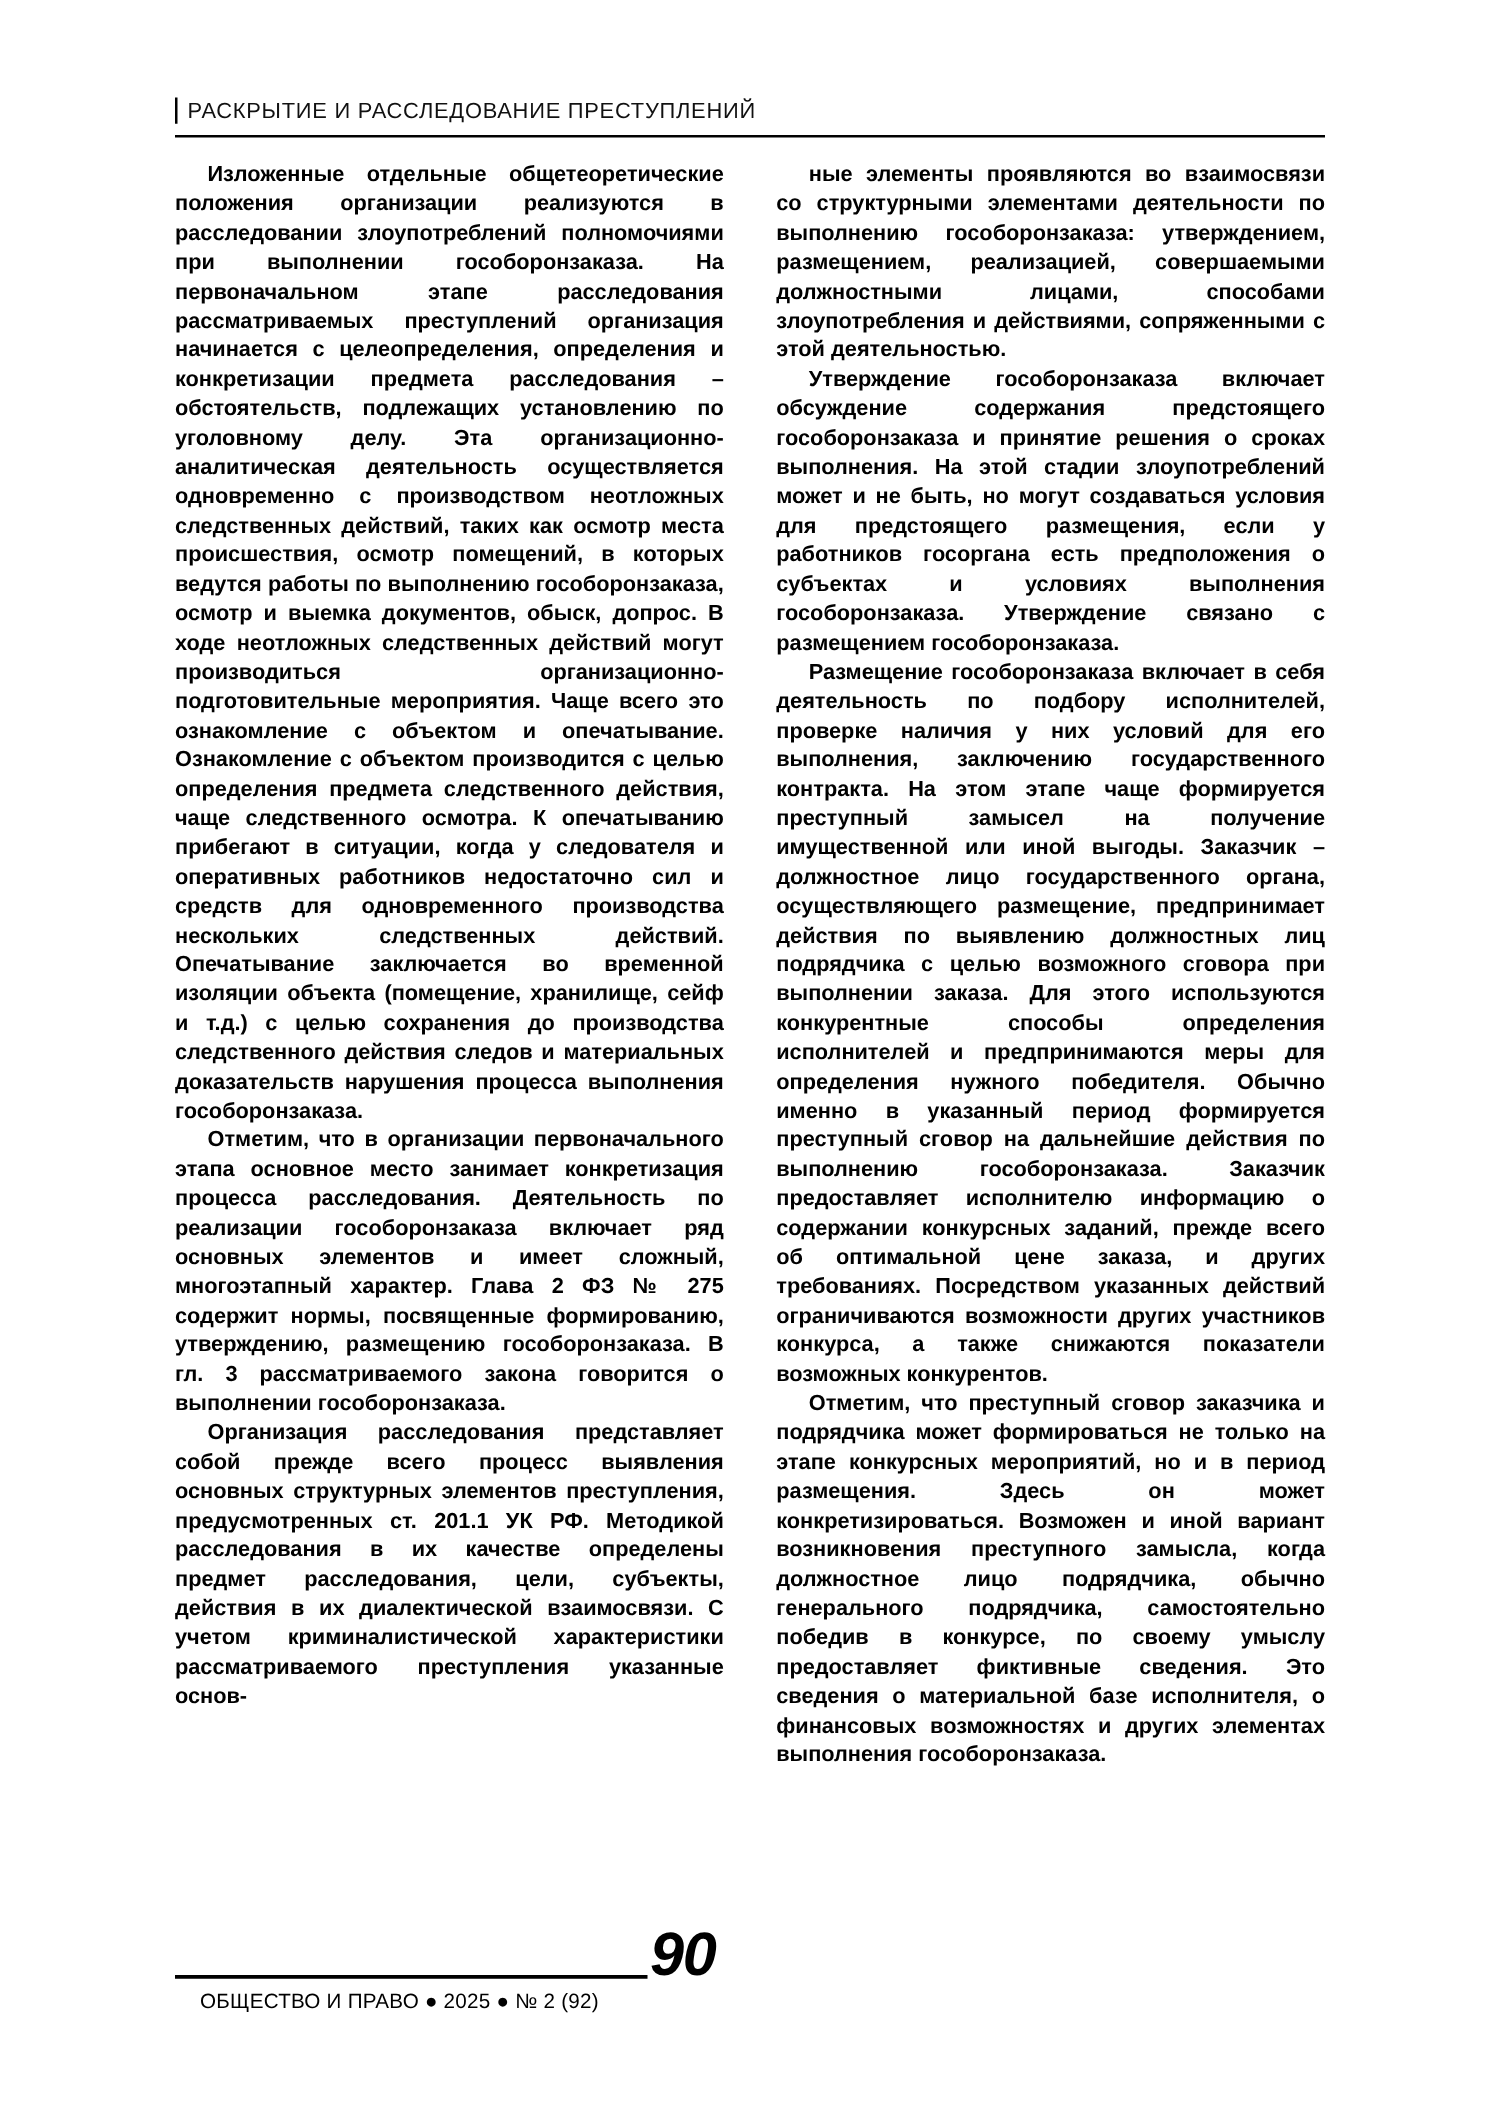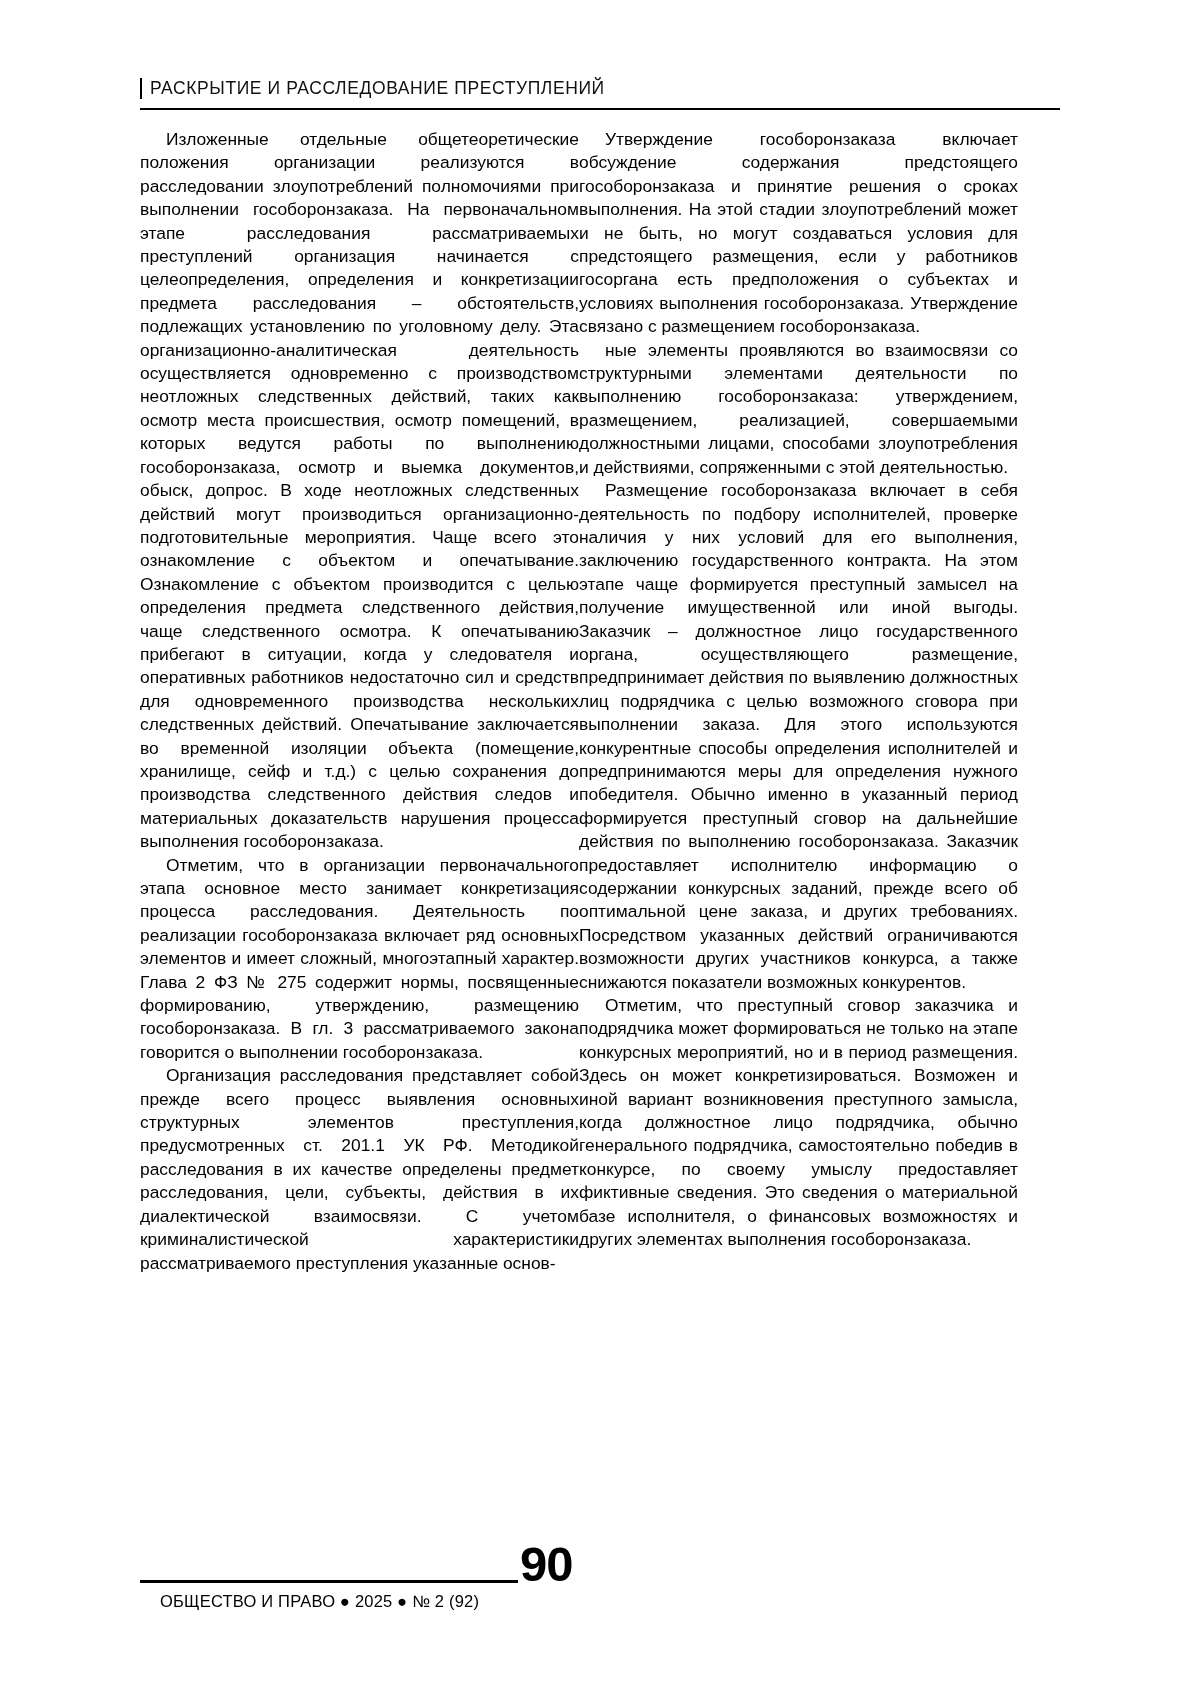--- a/index.html
+++ b/index.html
@@ -43,20 +43,22 @@
     height: 2px;
     background: #000;
   }
   .columns {
     position: absolute;
     left: 140px;
     top: 128px;
     width: 920px;
     height: 1290px;
     display: flex;
+    gap: 42px;
+    font-weight: bold;
   }
   .col {
     width: 439px;
     font-size: 17.4px;
     line-height: 1.345;
     text-align: justify;
     text-justify: inter-word;
     hyphens: manual;
   }
   .col p {
@@ -71,20 +73,21 @@
     height: 3px;
     background: #000;
   }
   .page-number {
     position: absolute;
     left: 520px;
     top: 1536px;
     font-size: 49px;
     font-weight: bold;
     letter-spacing: -1px;
+    font-style: italic;
   }
   .footer-text {
     position: absolute;
     left: 140px;
     top: 1592px;
     font-size: 16.5px;
     letter-spacing: 0.2px;
     margin-left: 20px;
   }
 </style>
@@ -96,22 +99,22 @@
   <div class="running-head">РАСКРЫТИЕ И РАССЛЕДОВАНИЕ ПРЕСТУПЛЕНИЙ</div>
   <div class="rule-top"></div>
 
   <div class="columns">
     <div class="col">
       <p>Изложенные отдельные общетеоретические положения организации реализуются в расследовании злоупотреблений полномочиями при выполнении гособоронзаказа. На первоначальном этапе расследования рассматриваемых преступлений организация начинается с целеопределения, определения и конкретизации предмета расследования – обстоятельств, подлежащих установлению по уголовному делу. Эта организационно-аналитическая деятельность осуществляется одновременно с производством неотложных следственных действий, таких как осмотр места происшествия, осмотр помещений, в которых ведутся работы по выполнению гособоронзаказа, осмотр и выемка документов, обыск, допрос. В ходе неотложных следственных действий могут производиться организационно-подготовительные мероприятия. Чаще всего это ознакомление с объектом и опечатывание. Ознакомление с объектом производится с целью определения предмета следственного действия, чаще следственного осмотра. К опечатыванию прибегают в ситуации, когда у следователя и оперативных работников недостаточно сил и средств для одновременного производства нескольких следственных действий. Опечатывание заключается во временной изоляции объекта (помещение, хранилище, сейф и т.д.) с целью сохранения до производства следственного действия следов и материальных доказательств нарушения процесса выполнения гособоронзаказа.</p>
       <p>Отметим, что в организации первоначального этапа основное место занимает конкретизация процесса расследования. Деятельность по реализации гособоронзаказа включает ряд основных элементов и имеет сложный, многоэтапный характер. Глава 2 ФЗ № 275 содержит нормы, посвященные формированию, утверждению, размещению гособоронзаказа. В гл. 3 рассматриваемого закона говорится о выполнении гособоронзаказа.</p>
       <p>Организация расследования представляет собой прежде всего процесс выявления основных структурных элементов преступления, предусмотренных ст. 201.1 УК РФ. Методикой расследования в их качестве определены предмет расследования, цели, субъекты, действия в их диалектической взаимосвязи. С учетом криминалистической характеристики рассматриваемого преступления указанные основ-</p>
     </div>
     <div class="col">
+      <p>ные элементы проявляются во взаимосвязи со структурными элементами деятельности по выполнению гособоронзаказа: утверждением, размещением, реализацией, совершаемыми должностными лицами, способами злоупотребления и действиями, сопряженными с этой деятельностью.</p>
       <p>Утверждение гособоронзаказа включает обсуждение содержания предстоящего гособоронзаказа и принятие решения о сроках выполнения. На этой стадии злоупотреблений может и не быть, но могут создаваться условия для предстоящего размещения, если у работников госоргана есть предположения о субъектах и условиях выполнения гособоронзаказа. Утверждение связано с размещением гособоронзаказа.</p>
-      <p>ные элементы проявляются во взаимосвязи со структурными элементами деятельности по выполнению гособоронзаказа: утверждением, размещением, реализацией, совершаемыми должностными лицами, способами злоупотребления и действиями, сопряженными с этой деятельностью.</p>
       <p>Размещение гособоронзаказа включает в себя деятельность по подбору исполнителей, проверке наличия у них условий для его выполнения, заключению государственного контракта. На этом этапе чаще формируется преступный замысел на получение имущественной или иной выгоды. Заказчик – должностное лицо государственного органа, осуществляющего размещение, предпринимает действия по выявлению должностных лиц подрядчика с целью возможного сговора при выполнении заказа. Для этого используются конкурентные способы определения исполнителей и предпринимаются меры для определения нужного победителя. Обычно именно в указанный период формируется преступный сговор на дальнейшие действия по выполнению гособоронзаказа. Заказчик предоставляет исполнителю информацию о содержании конкурсных заданий, прежде всего об оптимальной цене заказа, и других требованиях. Посредством указанных действий ограничиваются возможности других участников конкурса, а также снижаются показатели возможных конкурентов.</p>
       <p>Отметим, что преступный сговор заказчика и подрядчика может формироваться не только на этапе конкурсных мероприятий, но и в период размещения. Здесь он может конкретизироваться. Возможен и иной вариант возникновения преступного замысла, когда должностное лицо подрядчика, обычно генерального подрядчика, самостоятельно победив в конкурсе, по своему умыслу предоставляет фиктивные сведения. Это сведения о материальной базе исполнителя, о финансовых возможностях и других элементах выполнения гособоронзаказа.</p>
     </div>
   </div>
 
   <div class="page-number">90</div>
   <div class="footer-rule"></div>
   <div class="footer-text">ОБЩЕСТВО И ПРАВО ● 2025 ● № 2 (92)</div>
 
 </div>

